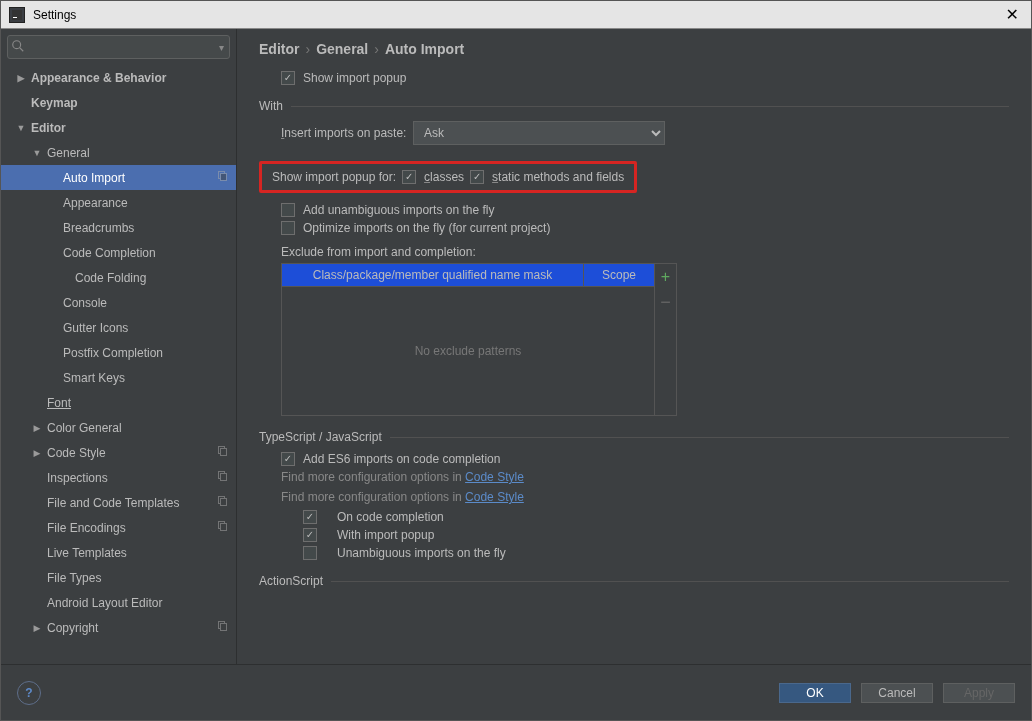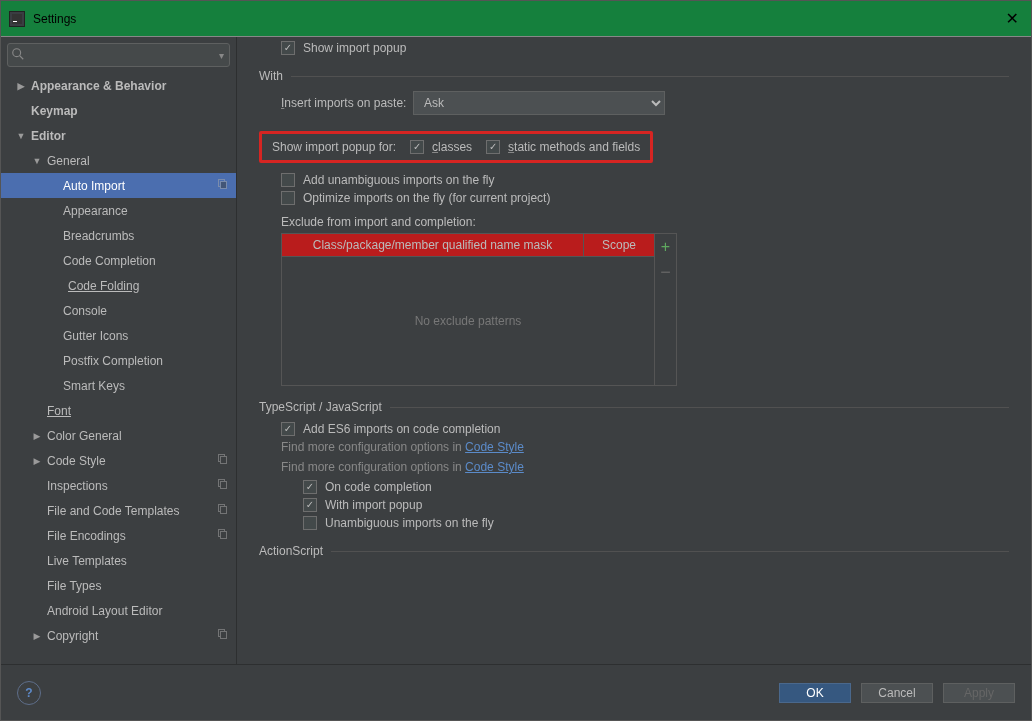--- a/index.html
+++ b/index.html
@@ -1,18 +1,18 @@
 <!DOCTYPE html>
 <html><head>
 <meta charset="utf-8">
 <style>
 * { box-sizing: border-box; margin: 0; padding: 0; }
 body { font-family: "Segoe UI", Arial, sans-serif; font-size: 12px; background: #3c3f41; color: #bbbbbb; overflow: hidden; }
 .window { width: 1032px; height: 721px; display: flex; flex-direction: column; background: #3c3f41; border: 1px solid #555; }
-.titlebar { height: 36px; background: #15803d; color: #000; display: flex; align-items: center; padding: 0 8px; border-bottom: 1px solid #888; }
+.titlebar { height: 28px; background: #e5e5e5; color: #000; display: flex; align-items: center; padding: 0 8px; border-bottom: 1px solid #888; }
 .titlebar .app-icon { width: 16px; height: 16px; background: #3a3d42; border: 1px solid #222; margin-right: 8px; display:flex; align-items:center; justify-content:center; }
 .titlebar .app-icon svg { width:10px; height:10px; }
 .titlebar .title { flex: 1; font-size: 12px; }
 .titlebar .close { font-size: 16px; cursor: pointer; padding: 0 4px; }
 .body { flex: 1; display: flex; min-height: 0; }
 .sidebar { width: 236px; background: #3c3f41; border-right: 1px solid #2d2f30; display: flex; flex-direction: column; }
 .searchbar { padding: 6px 6px 4px 6px; }
 .searchwrap { position: relative; }
 .searchwrap input { width: 100%; height: 24px; background: #45494a; border: 1px solid #5e6060; border-radius: 3px; color: #bbb; padding: 0 22px 0 20px; font-size: 12px; }
 .searchwrap .mag { position: absolute; left: 4px; top: 4px; color: #888; }
@@ -28,29 +28,29 @@
 .main { flex: 1; display: flex; flex-direction: column; min-width: 0; }
 .breadcrumb { padding: 12px 0 10px 22px; font-size: 14px; font-weight: 600; color: #bbbbbb; }
 .breadcrumb .sep { color: #777; font-weight: normal; margin: 0 6px; }
 .content { flex: 1; overflow-y: auto; padding: 0 22px 20px 22px; }
 .row { display: flex; align-items: center; margin: 4px 0; }
 .checkbox { width: 14px; height: 14px; border: 1px solid #6e6e6e; background: #43494a; margin-right: 8px; display: inline-flex; align-items: center; justify-content: center; cursor: pointer; flex-shrink: 0; }
 .checkbox.checked::after { content: "✓"; color: #bbb; font-size: 10px; line-height: 1; }
 .section-header { display: flex; align-items: center; margin: 14px 0 8px 0; color: #bbbbbb; }
 .section-header .line { flex: 1; height: 1px; background: #515151; margin-left: 8px; }
 .indent { padding-left: 22px; }
-.indent2 { padding-left: 44px; }
+.indent2 { padding-left: 44px; gap: 12px; }
 .label { color: #bbbbbb; }
 .underline { text-decoration: underline; text-decoration-color: #888; }
 select.combo { background: #4c5052; color: #bbb; border: 1px solid #5e6060; height: 24px; width: 252px; padding: 0 6px; font-size: 12px; }
-.hl-box { border: 3px solid #d62522; border-radius: 2px; padding: 6px 10px; display: inline-flex; align-items: center; gap: 14px; margin: 6px 0; }
+.hl-box { border: 3px solid #d62522; border-radius: 2px; padding: 6px 10px; display: inline-flex; align-items: center; gap: 6px; margin: 6px 0; }
 .exclude-label { margin: 10px 0 4px 0; }
 .exclude-table { border: 1px solid #555; width: 396px; display: flex; }
 .exclude-grid { flex: 1; }
-.exclude-head { display: flex; background: #b91c1c; border-bottom: 1px solid #555; }
+.exclude-head { display: flex; background: #1d4ed8; border-bottom: 1px solid #555; }
 .th { padding: 4px 8px; color: #bbb; border-right: 1px solid #555; text-align: center; }
 .th.col1 { flex: 1; }
 .th.col2 { width: 70px; border-right: none; }
 .exclude-body { height: 128px; display: flex; align-items: center; justify-content: center; color: #777; background: #3c3f41; }
 .exclude-side { width: 22px; background: #3c3f41; border-left: 1px solid #555; display: flex; flex-direction: column; align-items: center; padding-top: 4px; gap: 6px; }
 .plus { color: #5fa85f; font-size: 16px; cursor: pointer; }
 .minus { color: #666; font-size: 18px; cursor: default; }
 .link { color: #5b8bc9; text-decoration: underline; cursor: pointer; }
 .hint { color: #888; margin: 2px 0 6px 22px; font-size: 12px; }
 .footer { height: 56px; border-top: 1px solid #2d2f30; display: flex; align-items: center; padding: 0 16px; gap: 10px; background: #3c3f41; }
@@ -133,21 +133,21 @@
             <span style="margin-left: 4px;">Breadcrumbs</span>
           </div>
           <div class="tree-item">
             <span class="spacer" style="width: 46px;"></span>
             <span class="arrow"></span>
             <span style="margin-left: 4px;">Code Completion</span>
           </div>
           <div class="tree-item">
             <span class="spacer" style="width: 46px;"></span>
             <span class="arrow"></span>
-            <span style="margin-left: 9px; text-decoration: underline;">Code Folding</span>
+            <span style="margin-left: 16px;">Code Folding</span>
           </div>
           <div class="tree-item">
             <span class="spacer" style="width: 46px;"></span>
             <span class="arrow"></span>
             <span style="margin-left: 4px;">Console</span>
           </div>
           <div class="tree-item">
             <span class="spacer" style="width: 46px;"></span>
             <span class="arrow"></span>
             <span style="margin-left: 4px;">Gutter Icons</span>
@@ -229,20 +229,23 @@
             <span style="margin-left: 4px;">Copyright</span>
             <span class="copy-icon"><svg width="12" height="12" viewBox="0 0 12 12">
                 <rect x="2.5" y="1.5" width="6" height="7" fill="none" stroke="#aaa"></rect>
                 <rect x="4.5" y="3.5" width="6" height="7" fill="#3c3f41" stroke="#aaa"></rect>
               </svg></span>
           </div>
         </div>
     </div>
 
     <div class="main">
+      <div class="breadcrumb">
+        <span>Editor</span><span class="sep">›</span><span>General</span><span class="sep">›</span><span>Auto Import</span>
+      </div>
 
       <div class="content">
         <div class="row indent">
           <span class="checkbox checked"></span>
           <span class="label">Show import popup</span>
         </div>
 
         <div class="section-header">
           <span>With</span>
             <div class="line"></div>

